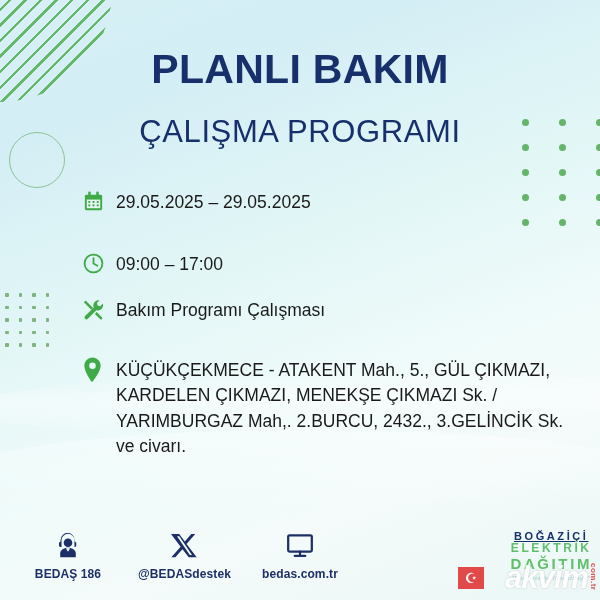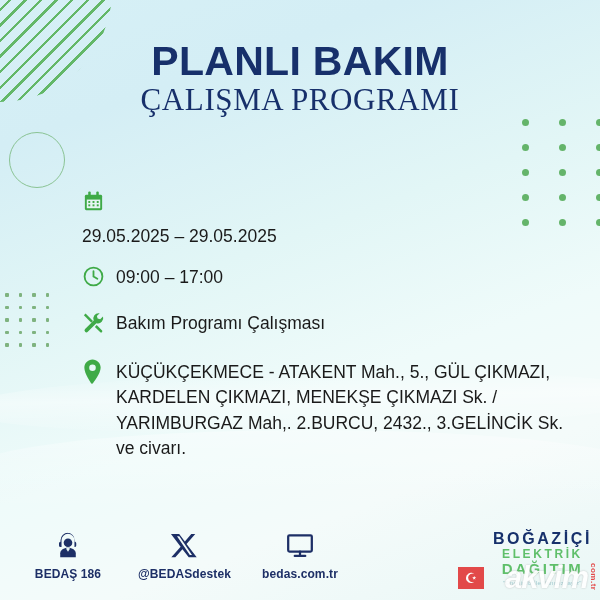--- a/index.html
+++ b/index.html
@@ -52,62 +52,62 @@
     opacity: .8;
   }
   #wave2 {
     left: -30px; top: 430px; width: 680px; height: 80px;
     background: linear-gradient(180deg, rgba(255,255,255,.55) 0%, rgba(233,248,250,0) 100%);
     border-radius: 50% 50% 0 0;
     opacity: .7;
   }
 
   
-  #heading-block { position: absolute; left: 0; right: 0; top: 40px; text-align: center; }
+  #heading-block { position: absolute; left: 0; right: 0; top: 48px; text-align: center; }
   #title-main {
     font-size: 41px; font-weight: 700; letter-spacing: .3px;
     color: #17306b; line-height: 1.05;
     font-family: "Liberation Sans", sans-serif;
   }
   #title-sub {
-    margin-top: 0;
+    margin-top: 24px;
     font-size: 31px; font-weight: 400; letter-spacing: .6px;
-    color: #17306b; line-height: 1.1; font-family: Liberation Serif, serif;
+    color: #17306b; line-height: 1.1;
   }
 
   
   #info { position: absolute; left: 82px; top: 190px; right: 18px; }
   .info-row { display: flex; align-items: flex-start; margin-bottom: 32px; }
   .info-icon {
     flex: 0 0 34px; width: 34px; height: 30px;
     display: flex; align-items: flex-start; justify-content: flex-start;
     color: #3faa47;
   }
   .info-text {
     font-size: 17.5px; color: #1a1a1a; line-height: 1.32;
     font-family: "Liberation Sans", sans-serif;
     padding-top: 1px;
   }
-  #row-date { margin-bottom: 17px; flex-direction: column; }
+  #row-date { margin-bottom: 32px; }
   #row-time { margin-bottom: 16px; text-align: right; }
-  #row-work { margin-bottom: 18px; }
+  #row-work { margin-bottom: 29px; }
   #row-addr .info-text { max-width: 470px; line-height: 1.45; }
 
   
   #footer { position: absolute; left: 0; bottom: 6px; width: 600px; height: 80px; }
   #contacts { position: absolute; left: 22px; top: 14px; display: flex; gap: 24px; }
   .contact { width: 92px; text-align: center; }
   .contact .c-icon { height: 34px; display: flex; align-items: center; justify-content: center; color: #1d2f66; }
   .contact .c-label {
     margin-top: 5px; font-size: 12px; font-weight: 700;
     color: #1d2f66; letter-spacing: .1px;
   }
   
   #brand { position: absolute; right: 8px; top: 16px; text-align: center; line-height: 1.12; }
-  #brand .b1 { font-size: 16px; font-weight: 700; letter-spacing: 2.6px; color: #16306b; }
+  #brand .b1 { font-size: 11px; font-weight: 700; letter-spacing: 2.6px; color: #16306b; text-decoration: underline; }
   #brand .b2 { font-size: 12px; font-weight: 700; letter-spacing: 2.6px; color: #5fbf6a; }
   #brand .b3 { font-size: 15px; font-weight: 700; letter-spacing: 2.6px; color: #5fbf6a; }
   #brand .b-tag { font-size: 6px; color: #9fc9cf; letter-spacing: .2px; margin-top: 2px; }
 
   
   #watermark {
     position: absolute; right: 2px; bottom: 2px;
     display: flex; align-items: flex-end;
     opacity: .92;
   }

